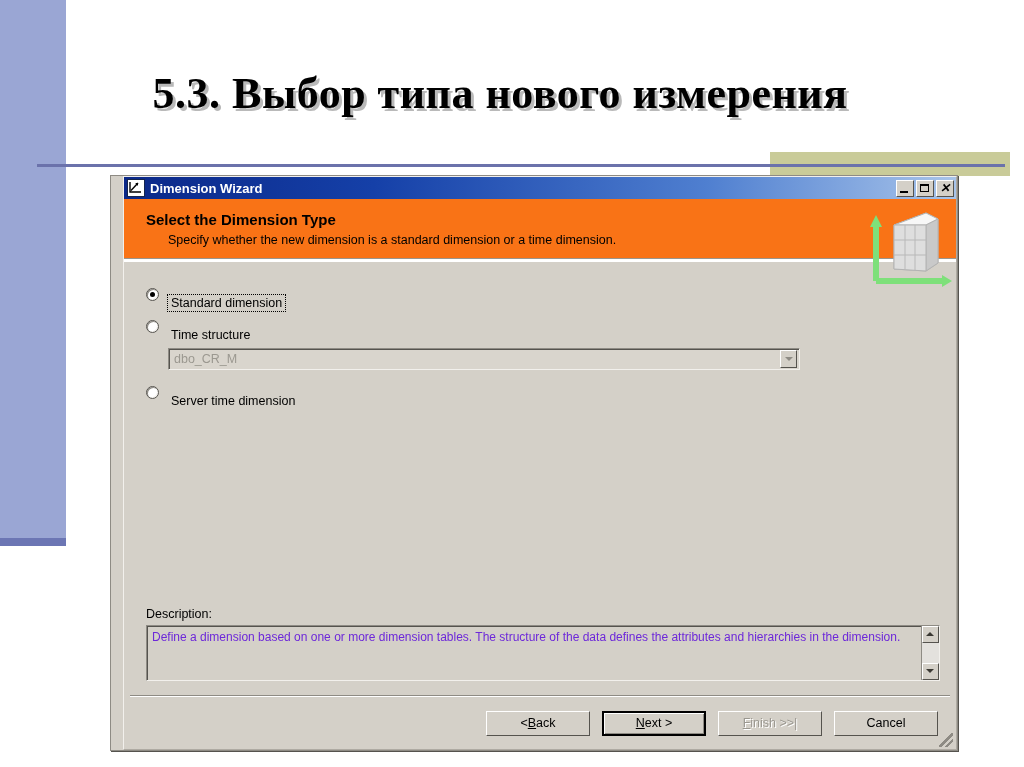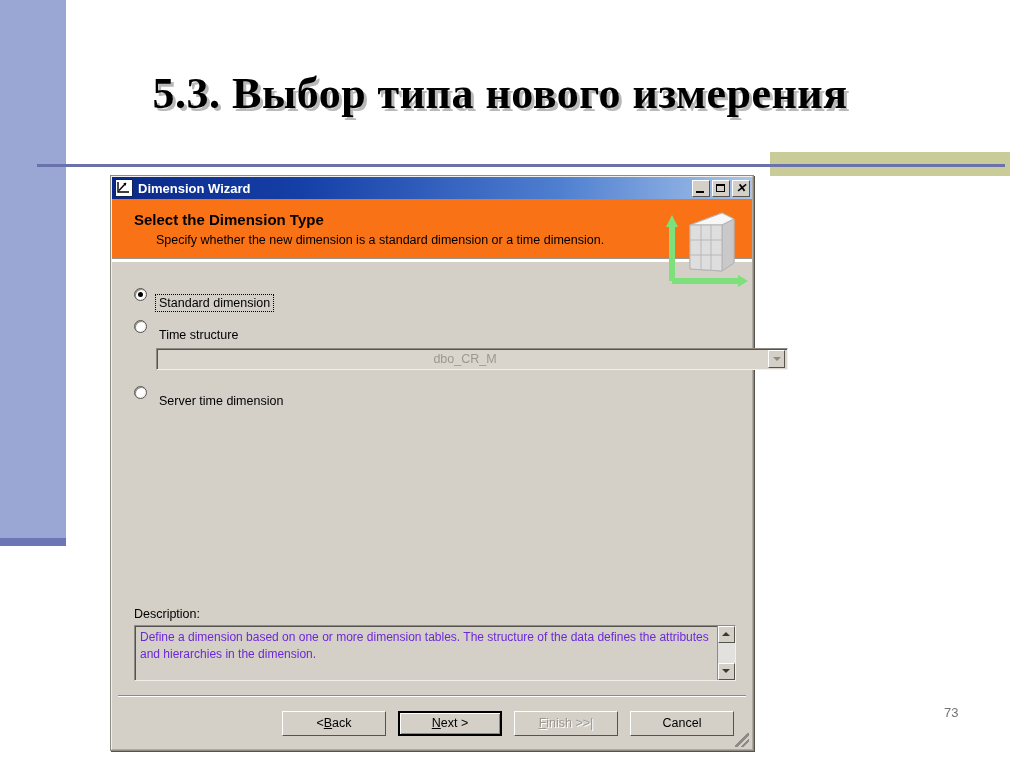--- a/index.html
+++ b/index.html
@@ -60,27 +60,28 @@
     position: absolute;
     left: 944px; top: 705px;
     font-size: 13px;
     color: #737373;
   }
 
   
   .dialog {
     position: absolute;
     left: 110px; top: 175px;
-    width: 644px; height: 576px;
+    width: 848px; height: 576px;
     background: #d4d0c8;
     border: 1px solid #8e8b84;
     box-shadow: 1px 1px 0 #55534e;
     box-sizing: border-box;
     display: flex;
     flex-direction: column;
+    padding-left: 12px;
   }
   .dialog-inner {
     border: 1px solid #f2f0ec;
     border-right-color: #aeaaa2;
     border-bottom-color: #aeaaa2;
     flex: 1;
     display: flex;
     flex-direction: column;
     min-height: 0;
   }
@@ -216,21 +217,20 @@
   .combo {
     width: 632px; height: 22px;
     background: #d9d5cd;
     border: 1px solid;
     border-color: #8e8b84 #f2f0ec #f2f0ec #8e8b84;
     box-shadow: inset 1px 1px 0 #55534e;
     display: flex;
     align-items: center;
     box-sizing: border-box;
     position: relative;
-    text-align: center;
   }
   .combo-value {
     font-size: 12.5px;
     color: #9b9890;
     padding-left: 5px;
     flex: 1;
   }
   .combo-arrow {
     width: 17px; height: 18px;
     margin-right: 2px;

